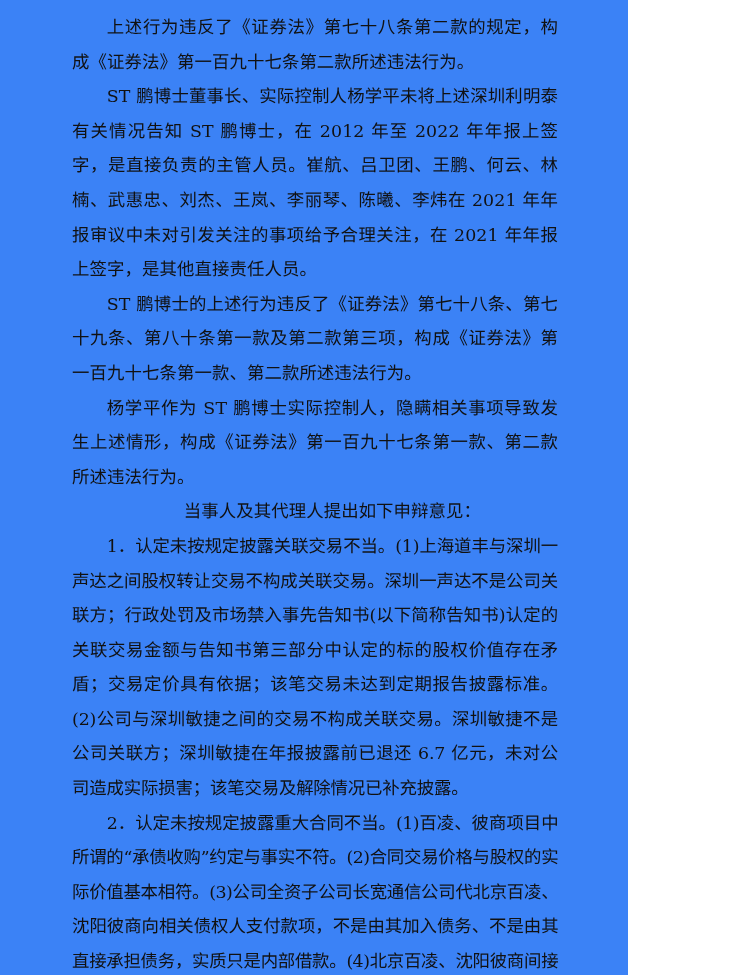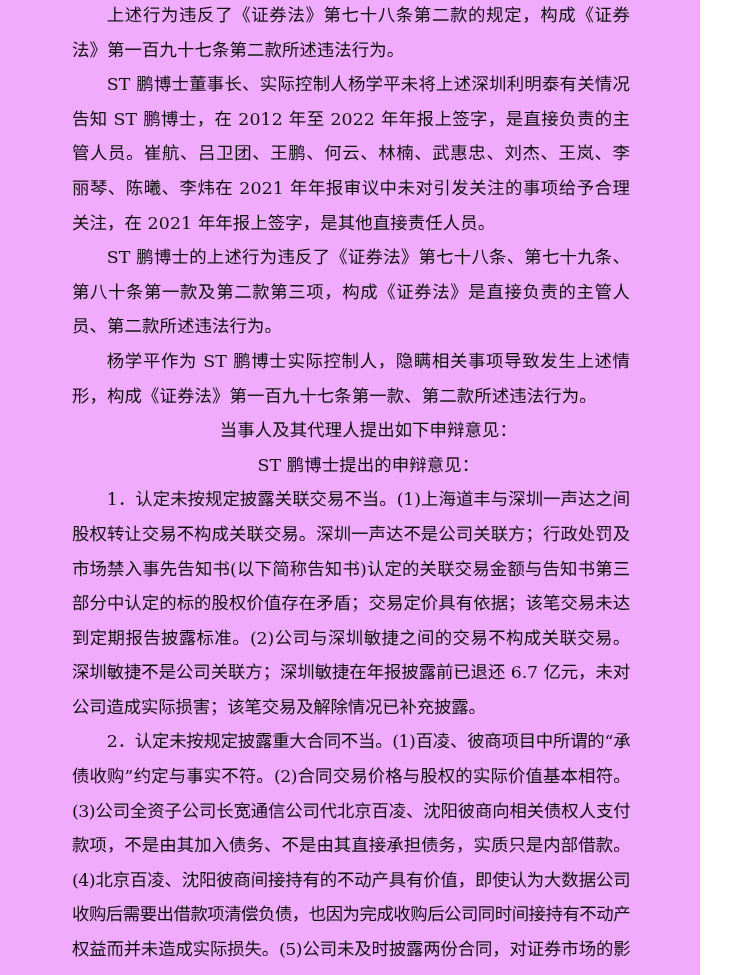--- a/index.html
+++ b/index.html
@@ -11,25 +11,25 @@
   body {
     width: 735px;
     height: 975px;
     overflow: hidden;
     font-family: "DejaVu Serif", "Liberation Serif", serif;
     color: #0a0a0a;
   }
 
   .page {
     position: relative;
-    width: 700px;
+    width: 628px;
     height: 975px;
-    background: #f0abfc;
+    background: #3b82f6;
     box-sizing: border-box;
-    padding: 0 70px 0 72px;
+    padding: 12px 70px 0 72px;
   }
 
   .body-text {
     position: relative;
     top: -2px;
   }
 
   
   p.para {
     margin: 0;
@@ -62,26 +62,25 @@
 <body>
 
 <div class="page">
   <div class="body-text">
 
     <p class="para">上述行为违反了《证券法》第七十八条第二款的规定，构成《证券法》第一百九十七条第二款所述违法行为。</p>
 
     <p class="para">ST 鹏博士董事长、实际控制人杨学平未将上述深圳利明泰有关情况告知 ST 鹏博士，在 2012 年至 2022 年年报上签字，是直接负责的主管人员。崔航、吕卫团、王鹏、何云、林楠、武惠忠、刘杰、王岚、李丽琴、陈曦、李炜在 2021 年年报审议中未对引发关注的事项给予合理关注，在 2021 年年报上签字，是其他直接责任人员。</p>
 
 
-    <p class="para">ST 鹏博士的上述行为违反了《证券法》第七十八条、第七十九条、第八十条第一款及第二款第三项，构成《证券法》是直接负责的主管人员、第二款所述违法行为。</p>
+    <p class="para">ST 鹏博士的上述行为违反了《证券法》第七十八条、第七十九条、第八十条第一款及第二款第三项，构成《证券法》第一百九十七条第一款、第二款所述违法行为。</p>
 
     <p class="para">杨学平作为 ST 鹏博士实际控制人，隐瞒相关事项导致发生上述情形，构成《证券法》第一百九十七条第一款、第二款所述违法行为。</p>
 
     <p class="para short">当事人及其代理人提出如下申辩意见：</p>
 
-    <p class="para short">ST 鹏博士提出的申辩意见：</p>
 
     <p class="para tight">1．认定未按规定披露关联交易不当。(1)上海道丰与深圳一声达之间股权转让交易不构成关联交易。深圳一声达不是公司关联方；行政处罚及市场禁入事先告知书(以下简称告知书)认定的关联交易金额与告知书第三部分中认定的标的股权价值存在矛盾；交易定价具有依据；该笔交易未达到定期报告披露标准。(2)公司与深圳敏捷之间的交易不构成关联交易。深圳敏捷不是公司关联方；深圳敏捷在年报披露前已退还 6.7 亿元，未对公司造成实际损害；该笔交易及解除情况已补充披露。</p>
 
     <p class="para tight2">2．认定未按规定披露重大合同不当。(1)百凌、彼商项目中所谓的“承债收购”约定与事实不符。(2)合同交易价格与股权的实际价值基本相符。(3)公司全资子公司长宽通信公司代北京百凌、沈阳彼商向相关债权人支付款项，不是由其加入债务、不是由其直接承担债务，实质只是内部借款。(4)北京百凌、沈阳彼商间接持有的不动产具有价值，即使认为大数据公司收购后需要出借款项清偿负债，也因为完成收购后公司同时间接持有不动产权益而并未造成实际损失。(5)公司未及时披露两份合同，对证券市场的影响有限。公司已公示百凌项目、彼商项目往来借</p>
 
   </div>
 </div>
 
 </body></html>

